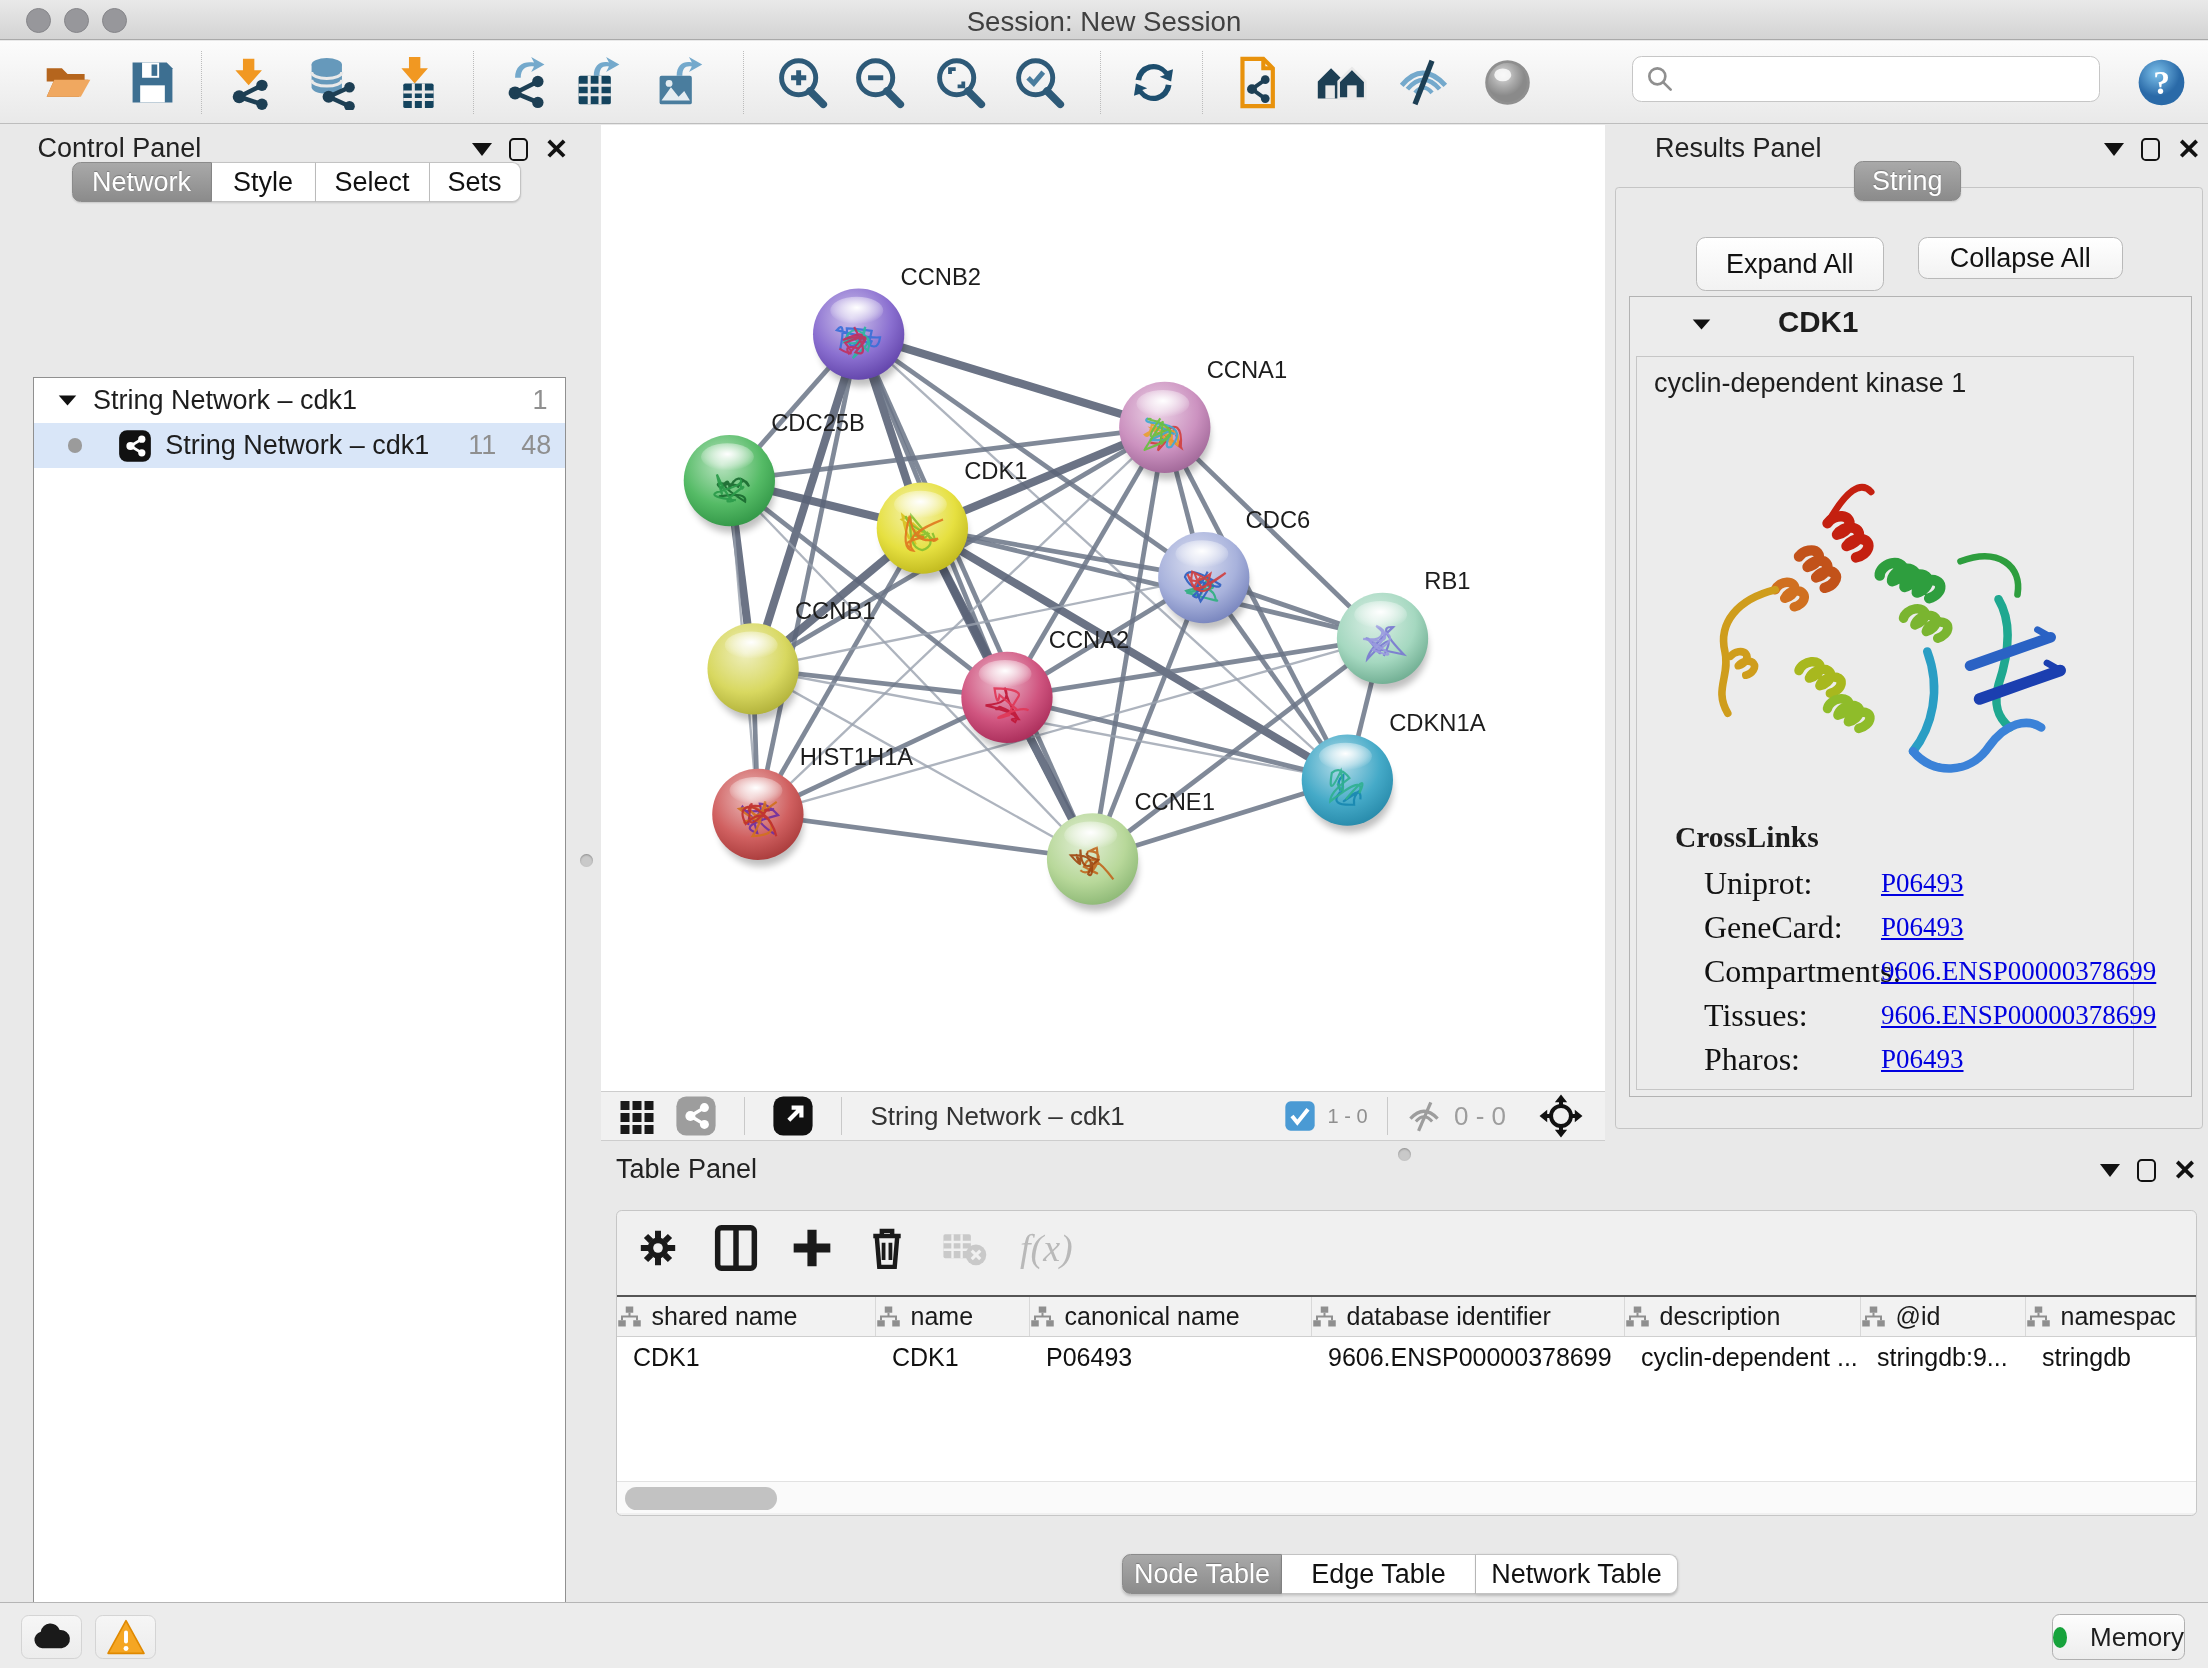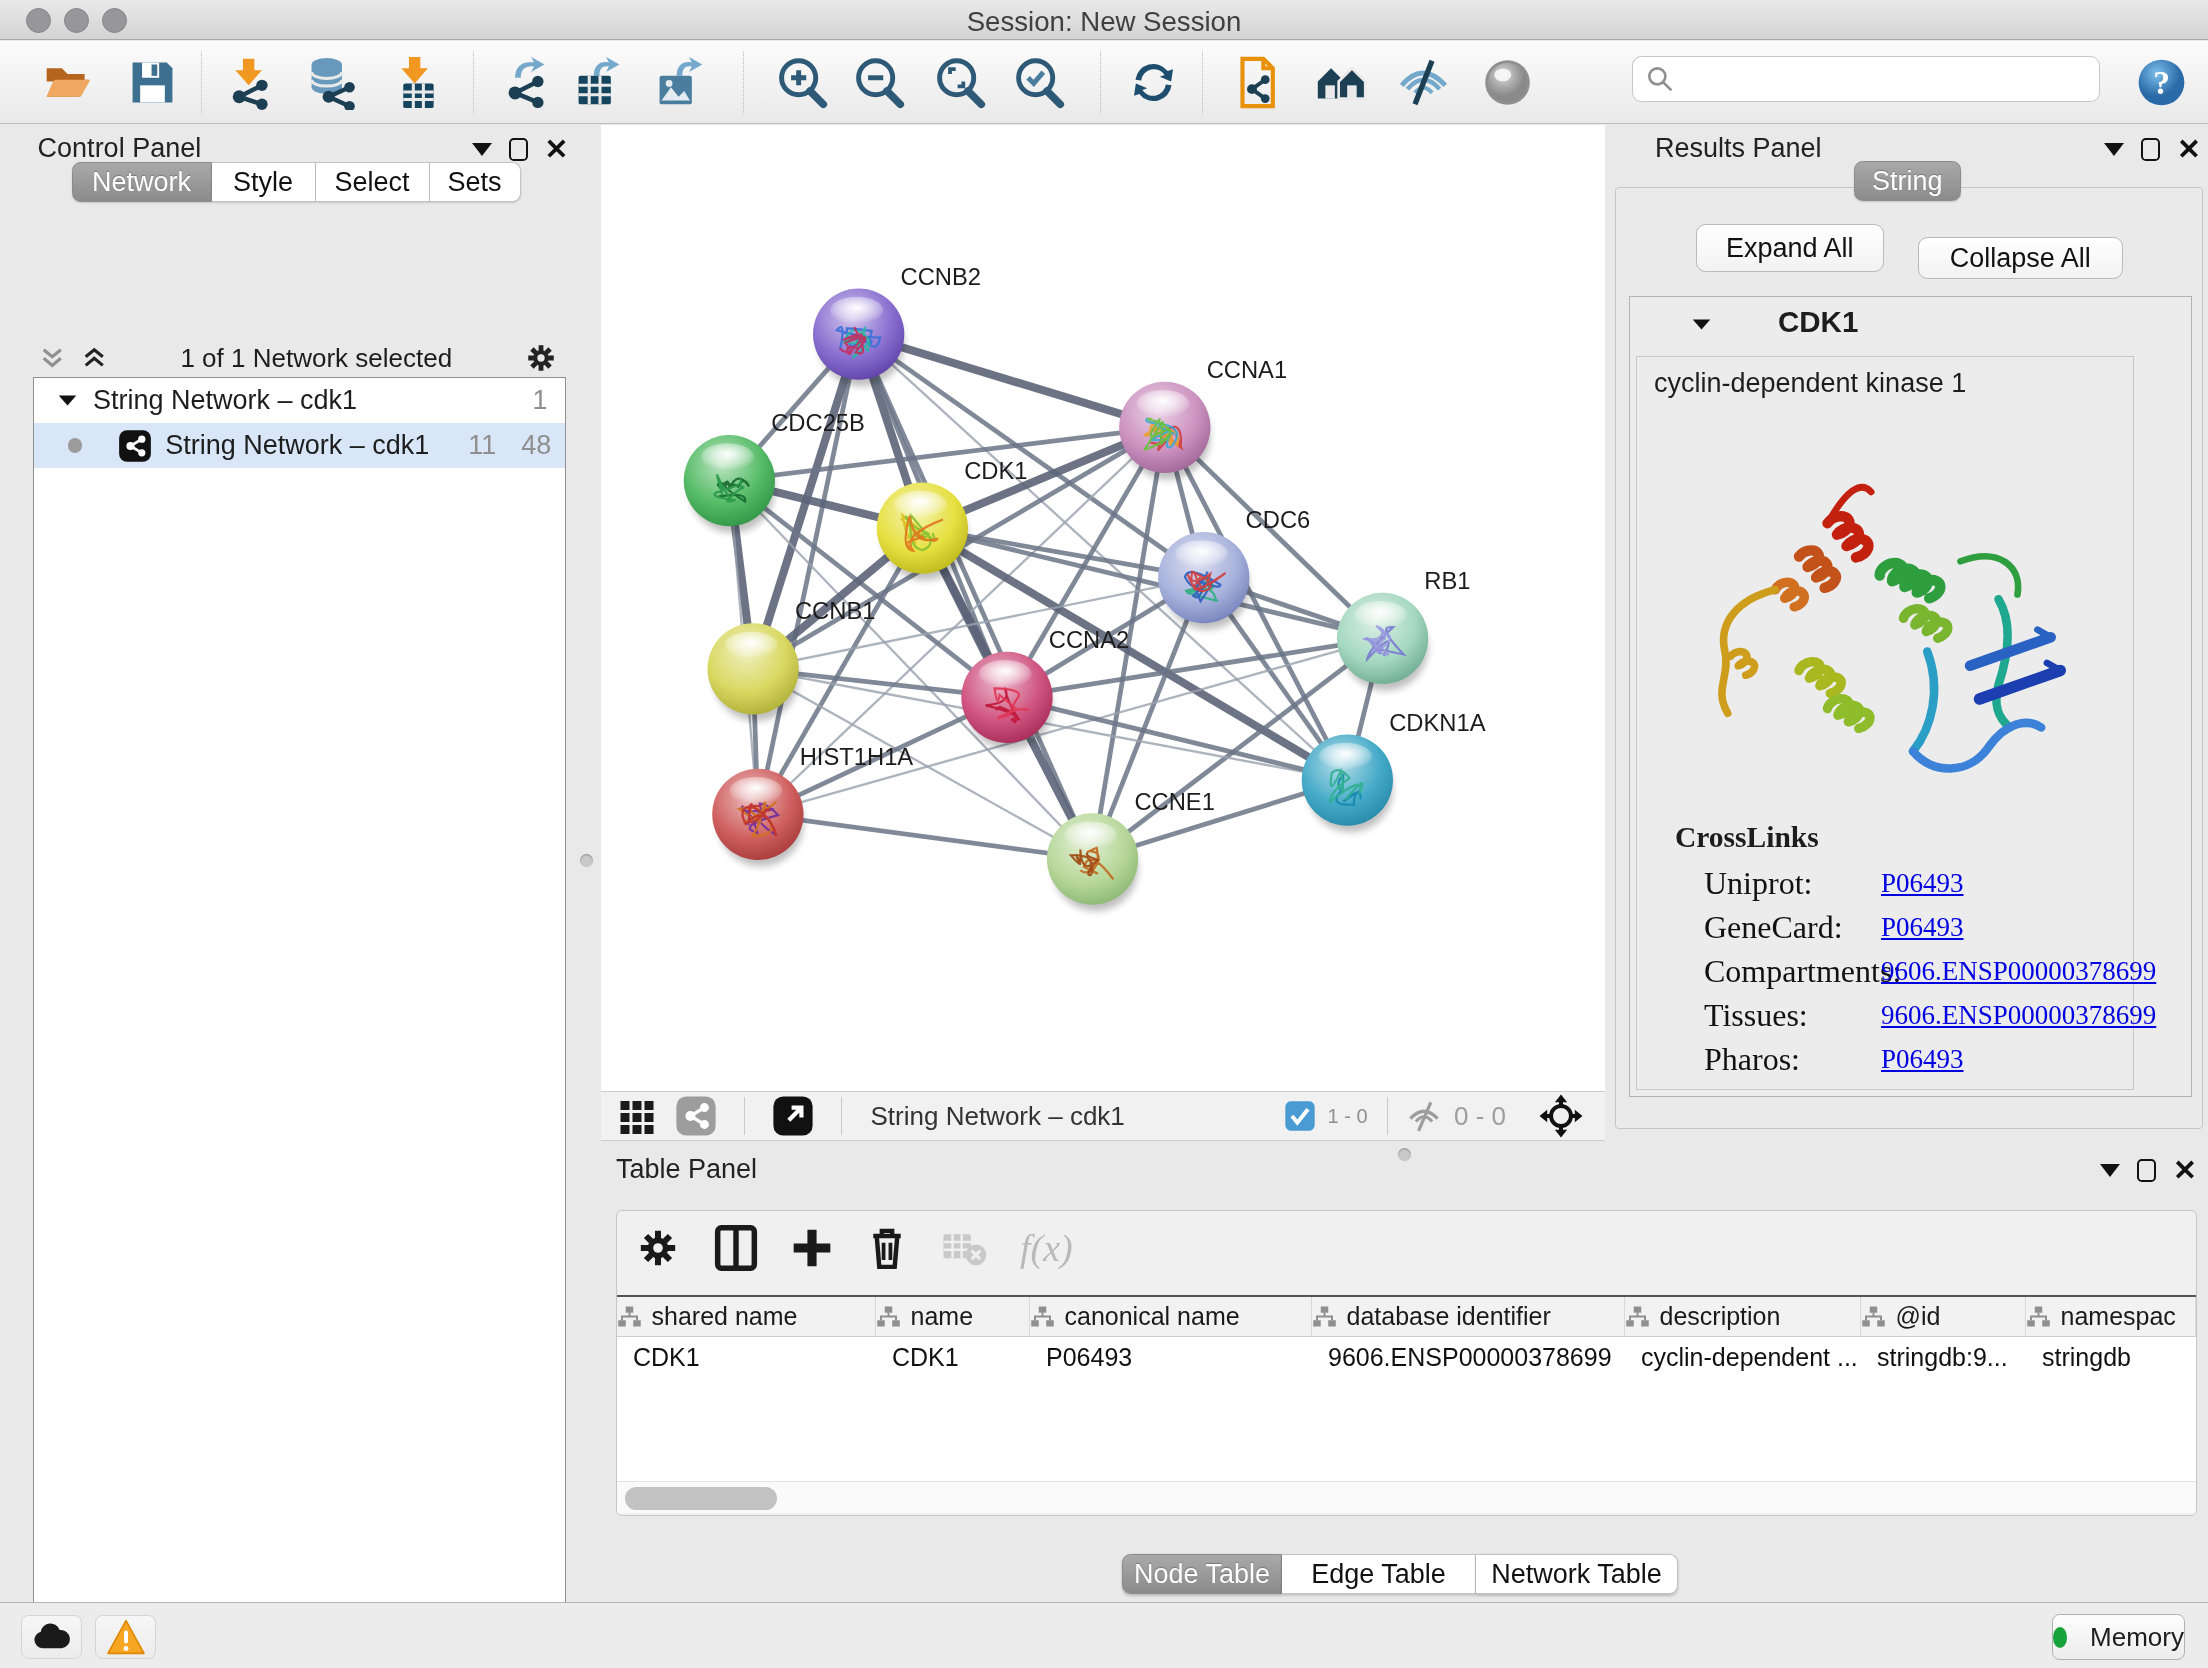--- a/index.html
+++ b/index.html
@@ -266,38 +266,20 @@
     <div class="wi-min"></div>
     <div class="wi-float"></div>
     <div class="wi-close">✕</div>
   </div>
   <div class="seg abs" style="left:64px; top:37px" id="cp-tabs">
       <div class="tab sel" style="width: 140px;">Network</div>
       <div class="tab" style="width: 104px;">Style</div>
       <div class="tab" style="width: 114px;">Select</div>
       <div class="tab" style="width: 91px;">Sets</div>
     </div>
-  <div id="cp-selbar" class="abs">
-    <svg width="28.5" height="28.5" viewBox="0 0 20 20" style="margin-left:5.7px">
-      <path d="M4 4 l6 5 6 -5 M4 10 l6 5 6 -5" stroke="#8f8f8f" stroke-width="2.2" fill="none"></path>
-    </svg>
-    <svg width="28.5" height="28.5" viewBox="0 0 20 20" style="margin-left:13.3px">
-      <path d="M4 15 l6 -5 6 5 M4 9 l6 -5 6 5" stroke="#222" stroke-width="2.2" fill="none"></path>
-    </svg>
-    <div style="flex:1; text-align:center">1 of 1 Network selected</div>
-    <svg width="34" height="34" viewBox="0 0 24 24" style="margin-right:7.6px">
-      <g fill="#222">
-        <circle cx="12" cy="12" r="5.5"></circle>
-        <g stroke="#222" stroke-width="3.4">
-          <path d="M12 3 v4 M12 17 v4 M3 12 h4 M17 12 h4 M5.6 5.6 l2.8 2.8 M15.6 15.6 l2.8 2.8 M18.4 5.6 l-2.8 2.8 M8.4 15.6 l-2.8 2.8"></path>
-        </g>
-        <circle cx="12" cy="12" r="2.6" fill="#e9e9e9"></circle>
-      </g>
-    </svg>
-  </div>
   <div id="cp-list" class="abs">
     <div class="tree-row">
       <svg width="25" height="25" viewBox="0 0 20 20" style="margin-left:21px">
           <path d="M3 6 l7 8 7 -8 z" fill="#111"></path>
         </svg>
       <span style="margin-left:13.3px">String Network – cdk1</span>
       <span class="num" style="margin-left:auto; margin-right:17px">1</span>
     </div>
     <div class="tree-row sel">
       <div style="width:14.3px;height:14.3px;border-radius:50%;background:#9b9b9b;margin-left:34px"></div>
@@ -583,21 +565,21 @@
   <div class="abs" style="left:46px; top:7.6px"><span class="panel-title">Results Panel</span></div>
   <div class="win-icons abs" style="left:495px; top:13.3px">
     <div class="wi-min"></div>
     <div class="wi-float"></div>
     <div class="wi-close">✕</div>
   </div>
   <div id="rp-box" class="abs">
     <div class="seg abs" style="left:238px; top:-27px">
         <div class="tab sel" style="width:107px; border-radius:8.6px">String</div>
       </div>
-    <div class="btn abs" style="left:80px; top:36px; width:188px; height:48px">Expand All</div>
+    <div class="btn abs" style="left:80px; top:49px; width:188px; height:54px">Expand All</div>
     <div class="btn abs" style="left:302px; top:49px; width:205px; height:42px">Collapse All</div>
     <div id="rp-inner" class="abs">
       <svg width="25" height="25" viewBox="0 0 20 20" class="abs" style="left:59px; top:15px">
           <path d="M3 6 l7 8 7 -8 z" fill="#111"></path>
         </svg>
       <div class="abs" style="left:148px; top:7.6px; font-size:29.5px; font-weight:bold">CDK1</div>
       <div id="rp-sub" class="abs">
         <div class="abs" style="left:17px; top:11.4px; font-size:27px">cyclin-dependent kinase 1</div>
         <div class="abs" style="left:48px; top:76px">
           <svg id="ribbon" width="399" height="380" viewBox="0 0 420 400">

